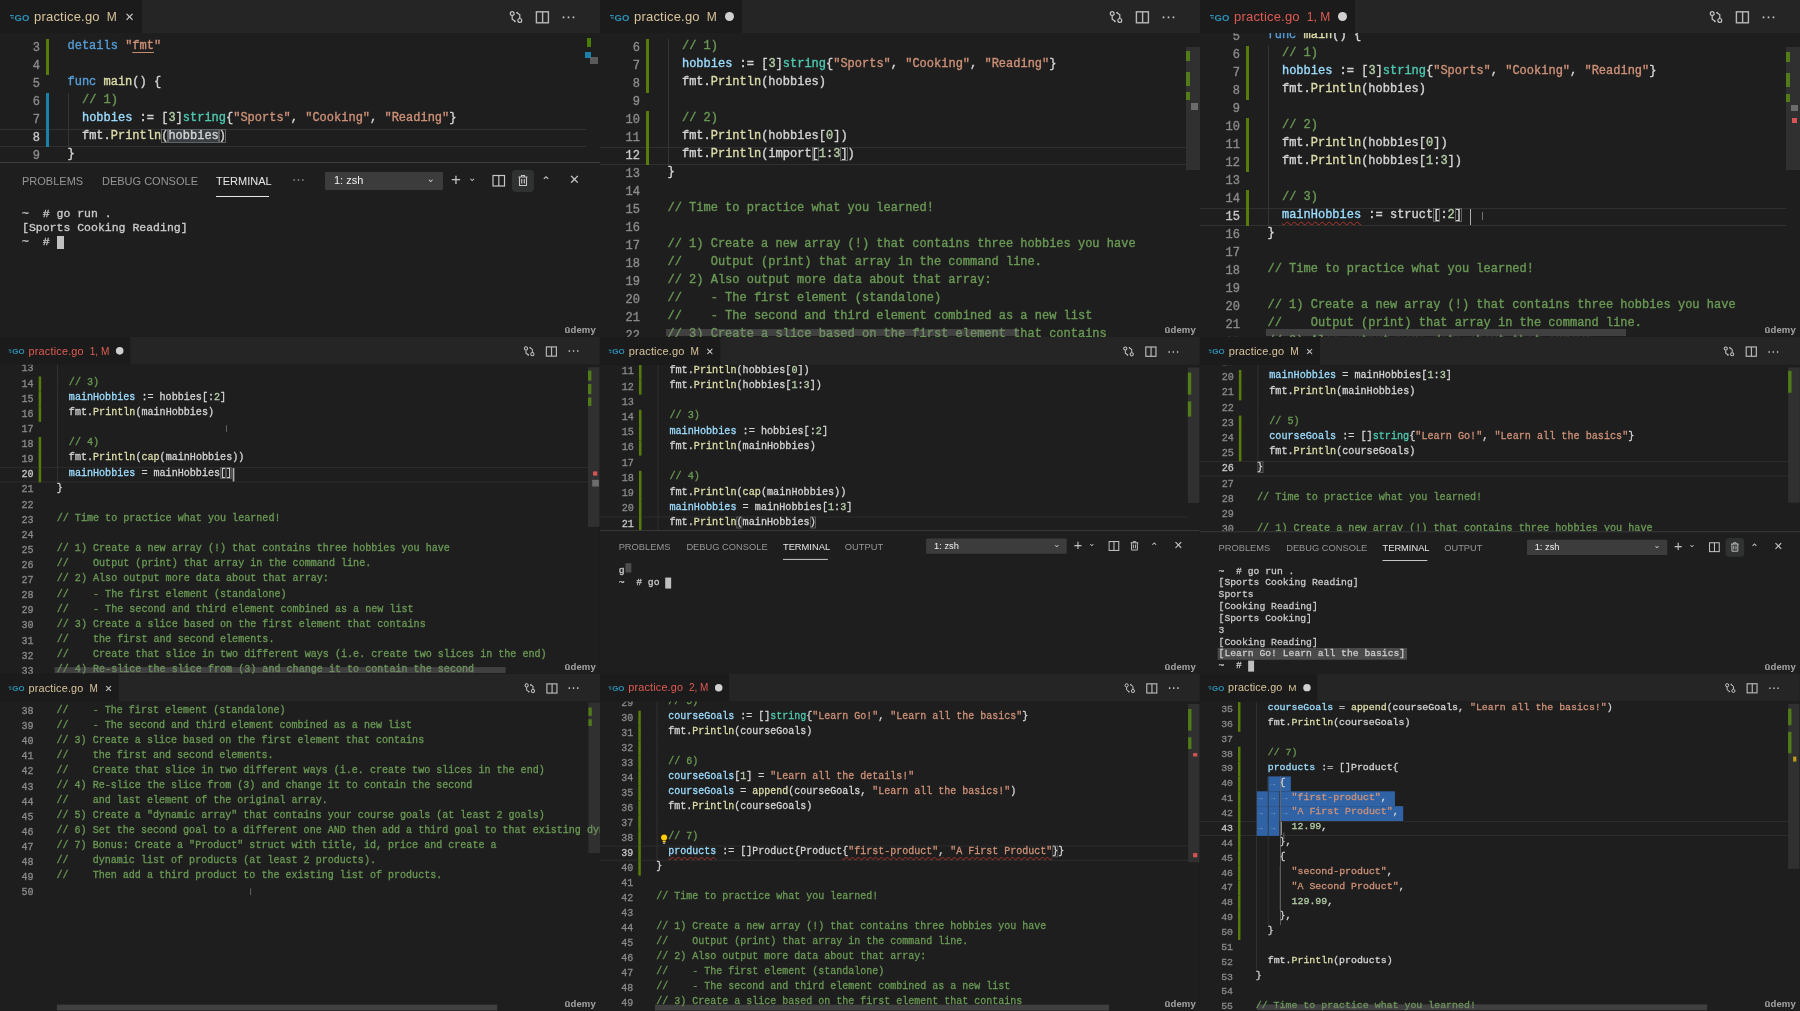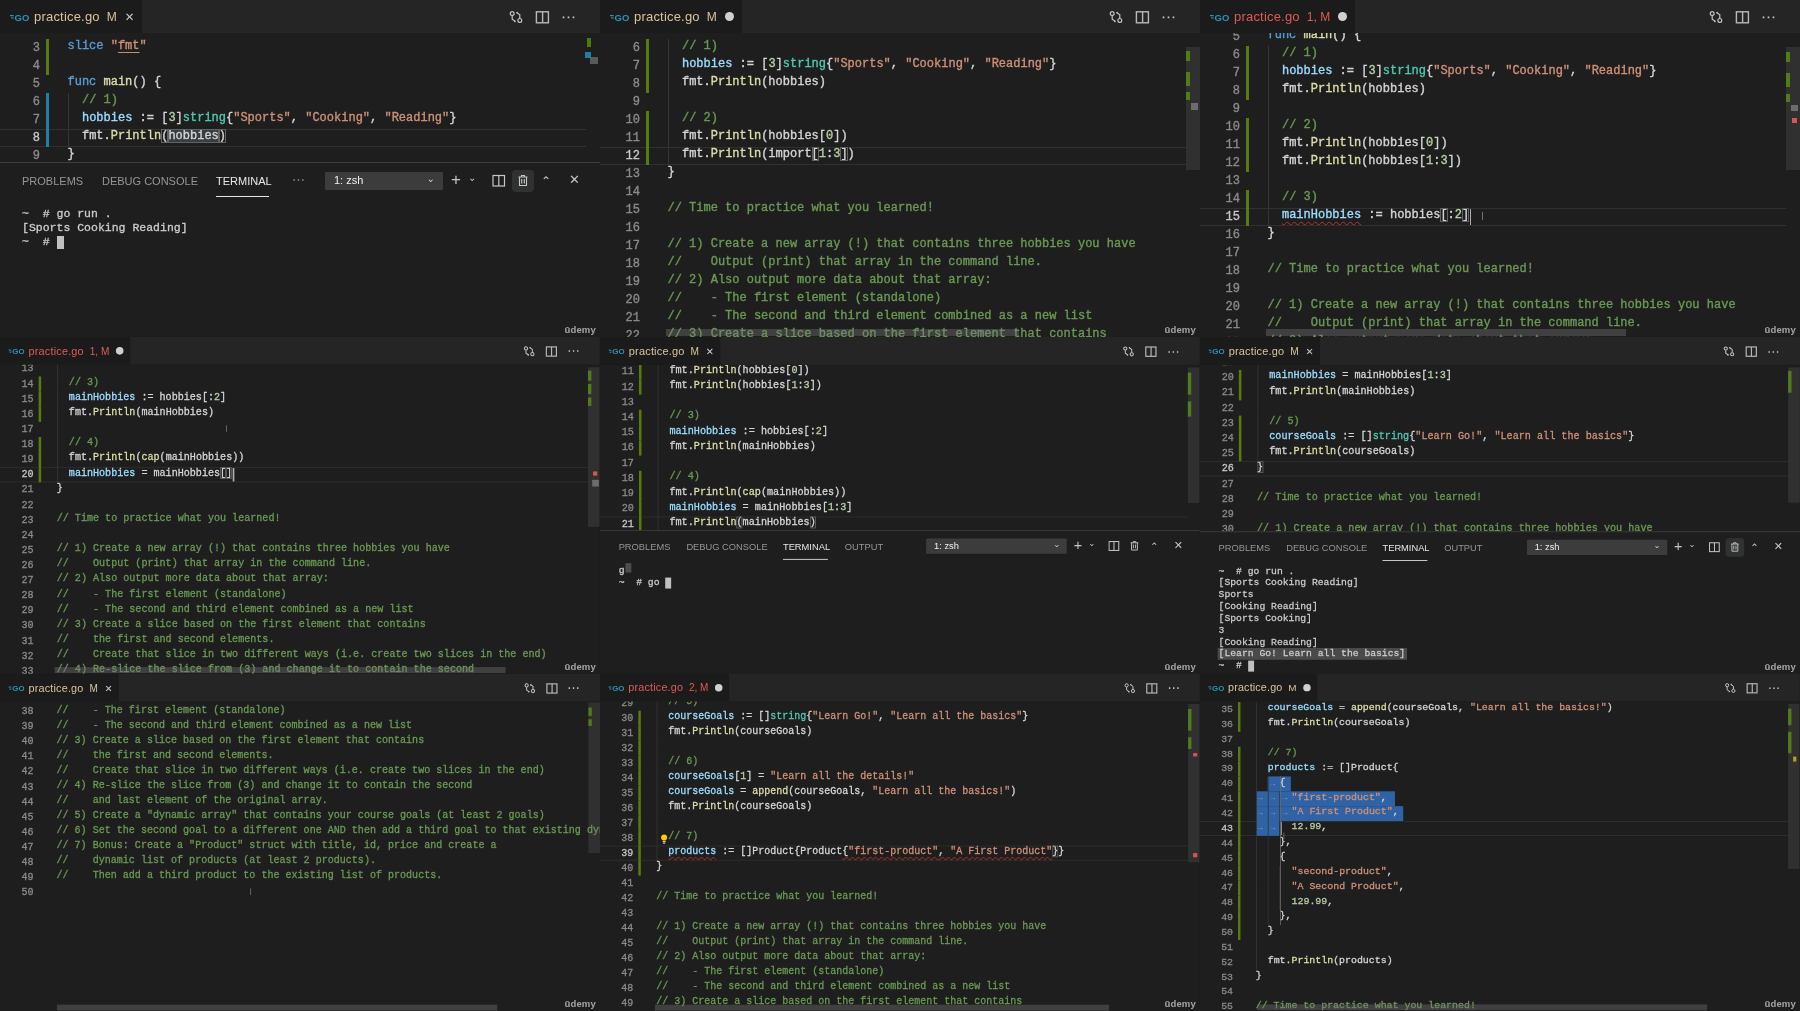--- a/index.html
+++ b/index.html
@@ -63,21 +63,21 @@
             <rect x="1.4" y="1.8" width="12" height="11" fill="none" stroke="#b8b8b8" stroke-width="1.4"></rect>
             <rect x="6.9" y="1.8" width="1.4" height="11" fill="#b8b8b8"></rect>
           </svg>
           <span class="dots3">⋯</span>
         </div>
       </div>
       <div class="ed" style="top:33px;width:600px;height:129px">
         <div class="curln" style="top:95.5px;width:586px"></div>
         <div class="no" style="top:5.5px">3</div>
         <div class="gb" style="top:5.5px;background:#587c0c"></div>
-        <div class="ln" style="top:5.5px;left:67.5px"><span class="k">slice</span><span class="w"> </span><span class="s">"</span><span class="s imp">fmt</span><span class="s">"</span></div>
+        <div class="ln" style="top:5.5px;left:67.5px"><span class="k">details</span><span class="w"> </span><span class="s">"</span><span class="s imp">fmt</span><span class="s">"</span></div>
         <div class="no" style="top:23.5px">4</div>
         <div class="gb" style="top:23.5px;background:#587c0c"></div>
         <div class="no" style="top:41.5px">5</div>
         <div class="ln" style="top:41.5px;left:67.5px"><span class="k">func</span><span class="w"> </span><span class="f">main</span><span class="w">() {</span></div>
         <div class="no" style="top:59.5px">6</div>
         <div class="gb" style="top:59.5px;background:#1b81a8"></div>
         <div class="ig" style="top:59.5px;left:67.5px"></div>
         <div class="ln" style="top:59.5px;left:81.95px"><span class="c">// 1)</span></div>
         <div class="no" style="top:77.5px">7</div>
         <div class="gb" style="top:77.5px;background:#1b81a8"></div>
@@ -268,21 +268,21 @@
         <div class="ln" style="top:120.5px;left:81.95px"><span class="w">fmt.</span><span class="f">Println</span><span class="w">(hobbies[</span><span class="n">1</span><span class="w">:</span><span class="n">3</span><span class="w">])</span></div>
         <div class="no" style="top:138.5px">13</div>
         <div class="ig" style="top:138.5px;left:67.5px"></div>
         <div class="no" style="top:156.5px">14</div>
         <div class="gb" style="top:156.5px;background:#587c0c"></div>
         <div class="ig" style="top:156.5px;left:67.5px"></div>
         <div class="ln" style="top:156.5px;left:81.95px"><span class="c">// 3)</span></div>
         <div class="no cur" style="top:174.5px">15</div>
         <div class="gb" style="top:174.5px;background:#587c0c"></div>
         <div class="ig" style="top:174.5px;left:67.5px"></div>
-        <div class="ln" style="top:174.5px;left:81.95px"><span class="v sq">mainHobbies</span><span class="w"> := hobbies</span><span class="w box">[</span><span class="w">:</span><span class="n">2</span><span class="w box">]</span></div>
+        <div class="ln" style="top:174.5px;left:81.95px"><span class="v sq">mainHobbies</span><span class="w"> := struct</span><span class="w box">[</span><span class="w">:</span><span class="n">2</span><span class="w box">]</span></div>
         <div class="no" style="top:192.5px">16</div>
         <div class="ln" style="top:192.5px;left:67.5px"><span class="w">}</span></div>
         <div class="no" style="top:210.5px">17</div>
         <div class="no" style="top:228.5px">18</div>
         <div class="ln" style="top:228.5px;left:67.5px"><span class="c">// Time to practice what you learned!</span></div>
         <div class="no" style="top:246.5px">19</div>
         <div class="no" style="top:264.5px">20</div>
         <div class="ln" style="top:264.5px;left:67.5px"><span class="c">// 1) Create a new array (!) that contains three hobbies you have</span></div>
         <div class="no" style="top:282.5px">21</div>
         <div class="ln" style="top:282.5px;left:67.5px"><span class="c">//    Output (print) that array in the command line.</span></div>

